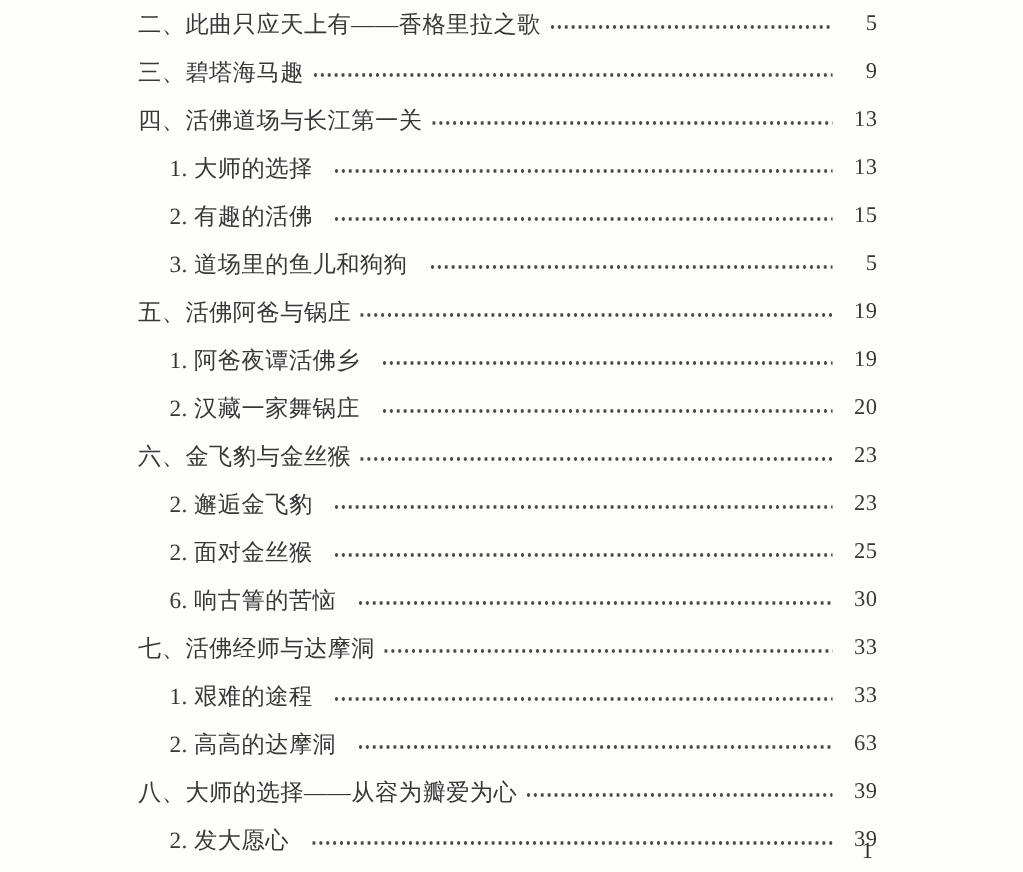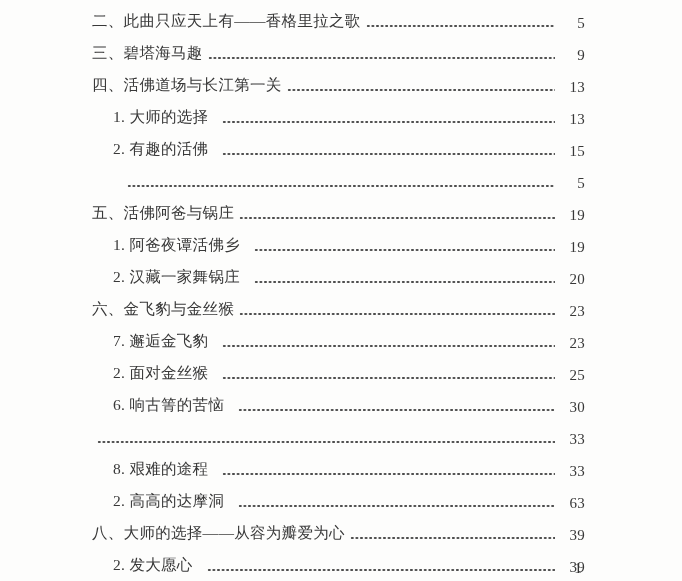--- a/index.html
+++ b/index.html
@@ -16,21 +16,21 @@
     overflow: hidden;
   }
   .toc {
     position: absolute;
     left: 92px;
     top: 0;
     right: 97px;
   }
   .row {
     display: flex;
-    align-items: flex-end;
+    align-items: center;
     height: 32px;
     font-size: 15.5px;
     letter-spacing: 0.3px;
     white-space: nowrap;
   }
   .row.sub {
     padding-left: 21px;
   }
   .title {
     flex: 0 0 auto;
@@ -90,20 +90,21 @@
     <span class="page">13</span>
   </div>
 
   <div class="row sub">
     <span class="title">2. 有趣的活佛</span>
     <span class="leader"></span>
     <span class="page">15</span>
   </div>
 
   <div class="row sub">
+    <span class="title">3. 道场里的鱼儿和狗狗</span>
     <span class="leader"></span>
     <span class="page">5</span>
   </div>
 
   <div class="row">
     <span class="title">五、活佛阿爸与锅庄</span>
     <span class="leader"></span>
     <span class="page">19</span>
   </div>
 
@@ -119,44 +120,45 @@
     <span class="page">20</span>
   </div>
 
   <div class="row">
     <span class="title">六、金飞豹与金丝猴</span>
     <span class="leader"></span>
     <span class="page">23</span>
   </div>
 
   <div class="row sub">
-    <span class="title">7. 邂逅金飞豹</span>
+    <span class="title">2. 邂逅金飞豹</span>
     <span class="leader"></span>
     <span class="page">23</span>
   </div>
 
   <div class="row sub">
     <span class="title">2. 面对金丝猴</span>
     <span class="leader"></span>
     <span class="page">25</span>
   </div>
 
   <div class="row sub">
     <span class="title">6. 响古箐的苦恼</span>
     <span class="leader"></span>
     <span class="page">30</span>
   </div>
 
   <div class="row">
+    <span class="title">七、活佛经师与达摩洞</span>
     <span class="leader"></span>
     <span class="page">33</span>
   </div>
 
   <div class="row sub">
-    <span class="title">8. 艰难的途程</span>
+    <span class="title">1. 艰难的途程</span>
     <span class="leader"></span>
     <span class="page">33</span>
   </div>
 
   <div class="row sub">
     <span class="title">2. 高高的达摩洞</span>
     <span class="leader"></span>
     <span class="page">63</span>
   </div>
 

